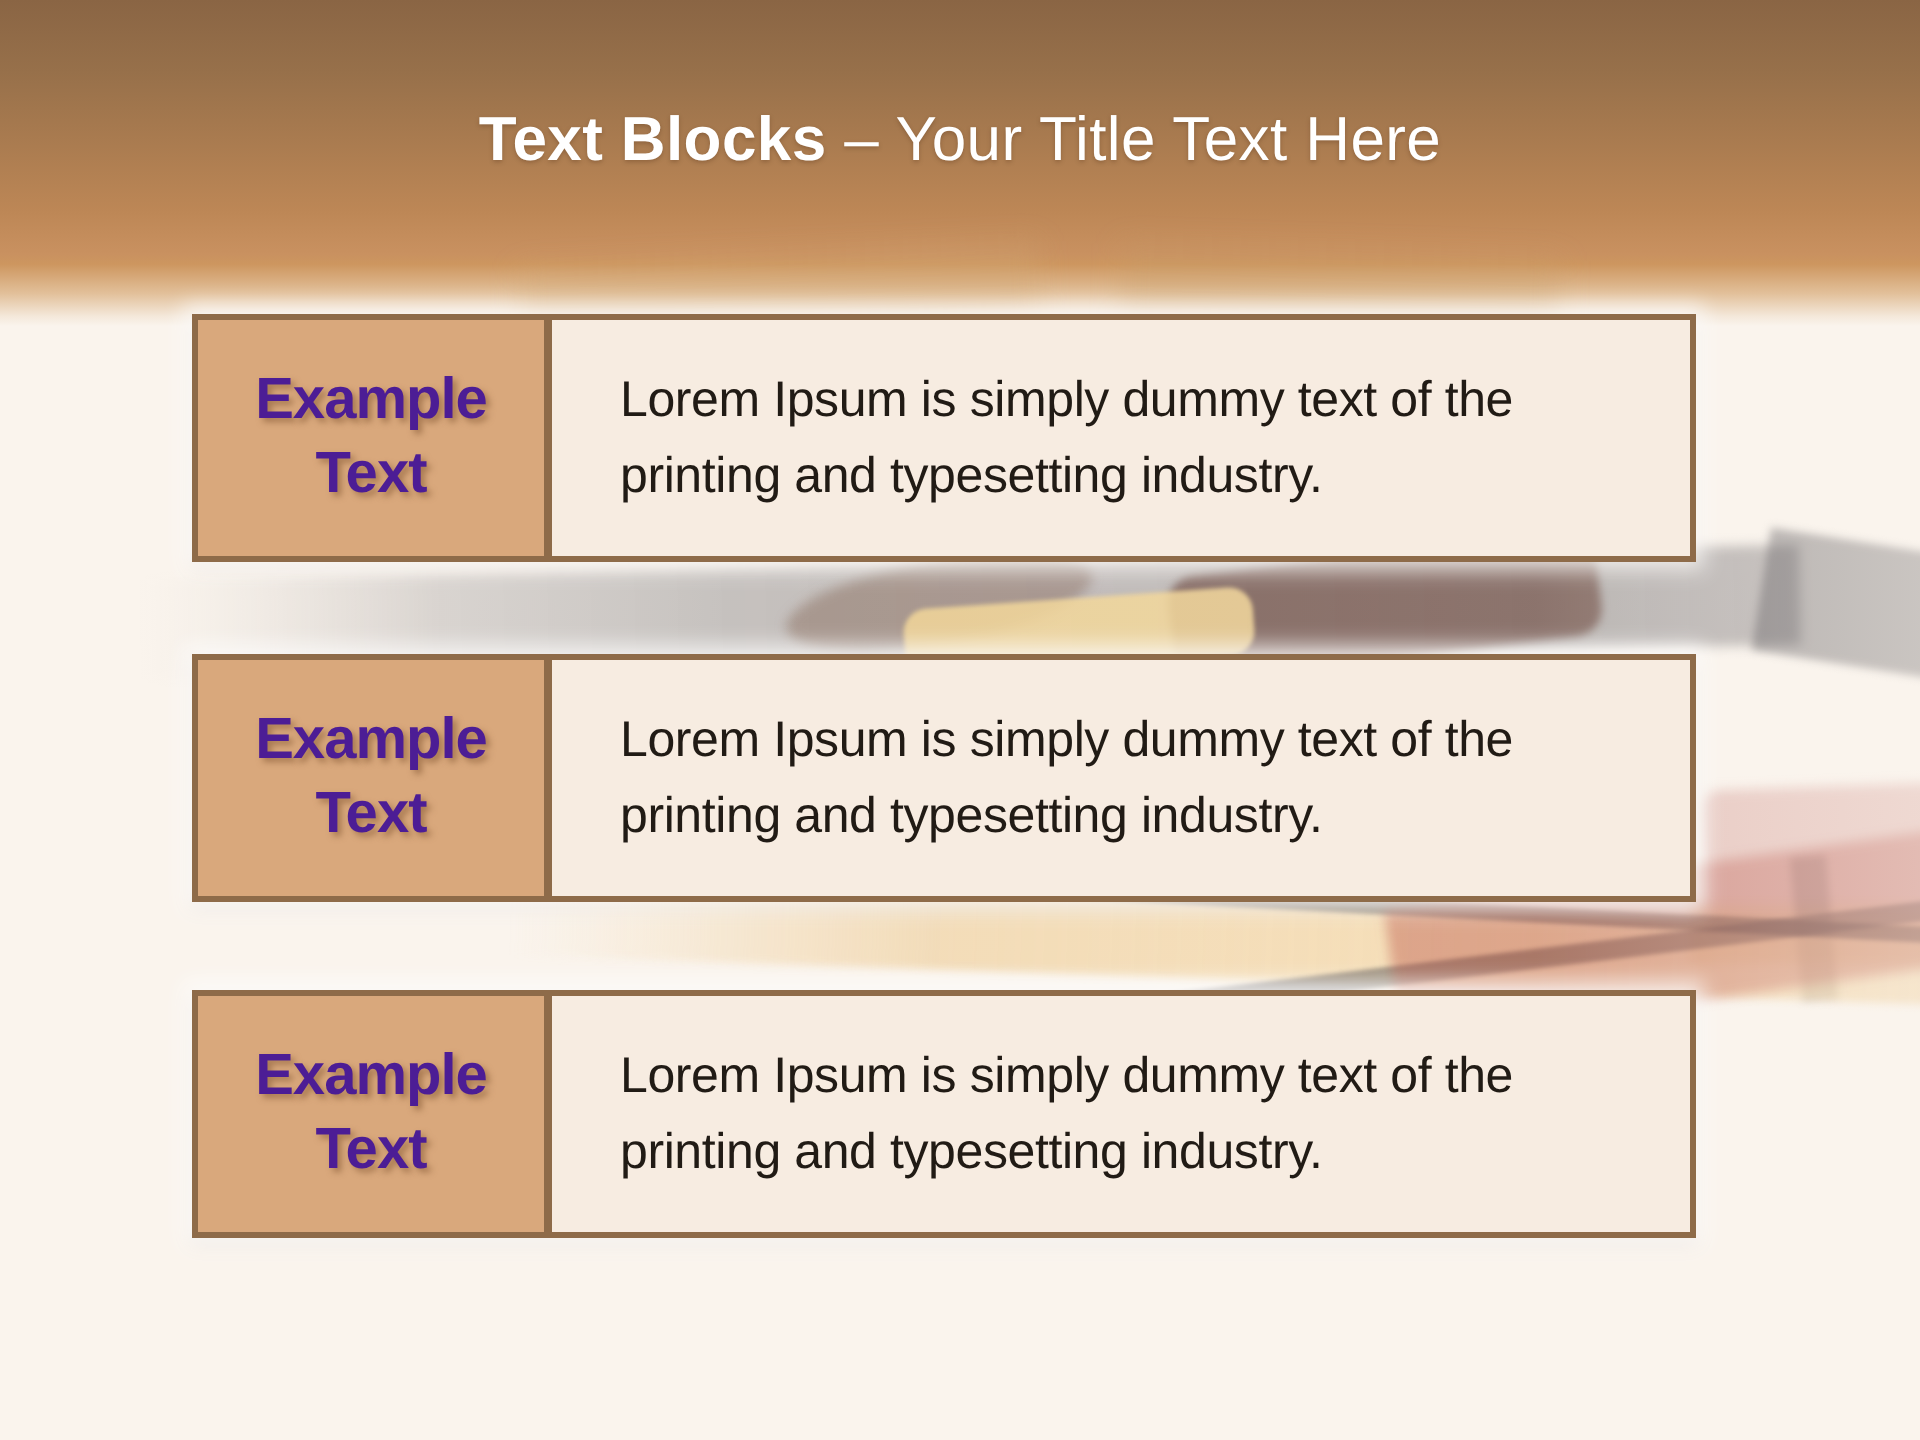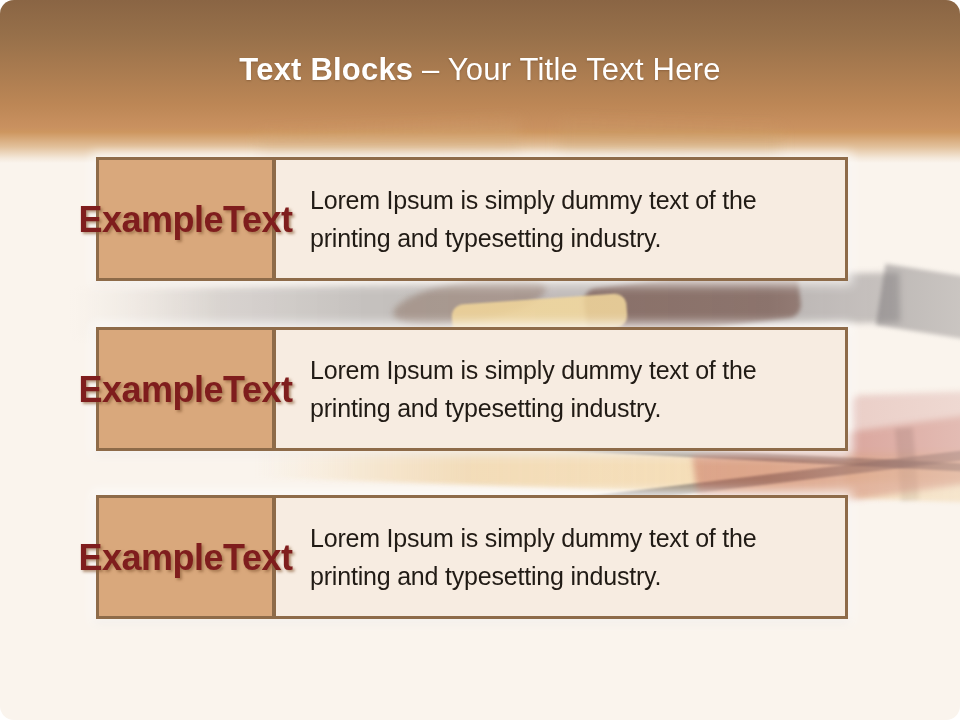--- a/index.html
+++ b/index.html
@@ -4,21 +4,21 @@
 <style>
   html, body {
     margin: 0; padding: 0;
     background: #ffffff;
     font-family: "Liberation Sans", sans-serif;
   }
   .slide {
     position: relative;
     width: 960px; height: 720px;
     background: #faf4ed;
-    border-radius: 14px;
+    border-radius: 0;
     overflow: hidden;
     box-sizing: border-box;
   }
   .slide *, .slide *::before, .slide *::after { box-sizing: border-box; }
 
   
   .header {
     position: absolute; top: 0; left: 0; right: 0;
     height: 163px;
     background: linear-gradient(180deg,
@@ -134,25 +134,25 @@
     box-shadow: 0 0 10px 4px rgba(255,255,255,0.8), 0 3px 8px rgba(130,95,65,0.18);
   }
   .block-1 { top: 157px; }
   .block-2 { top: 327px; }
   .block-3 { top: 495px; }
 
   .cell-left {
     width: 177px; flex: 0 0 177px;
     background: #d9a87c;
     border-right: 4px solid #8e6b49;
-    display: flex; flex-direction: row;
+    display: flex; flex-direction: column;
     justify-content: center; align-items: center;
-    color: #7f1d1d;
+    color: #4c1d95;
     font-weight: 700;
-    font-size: 36px;
+    font-size: 29px;
     line-height: 37px;
     letter-spacing: -0.5px;
     text-shadow: 2px 2px 3px rgba(140,95,58,0.65);
   }
   .cell-right {
     flex: 1;
     display: flex; align-items: center;
     padding-left: 34px; padding-right: 32px;
   }
   .cell-right p {

